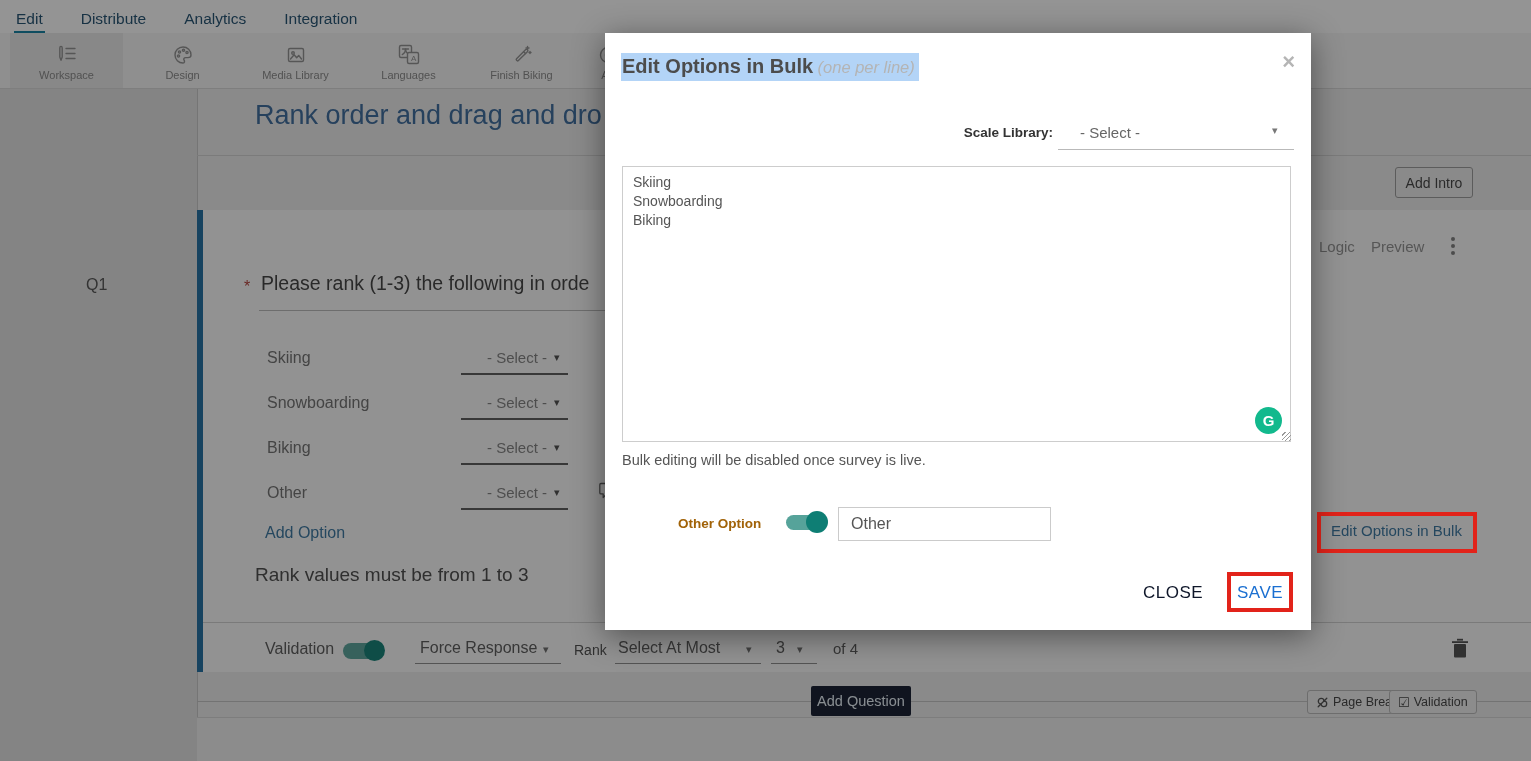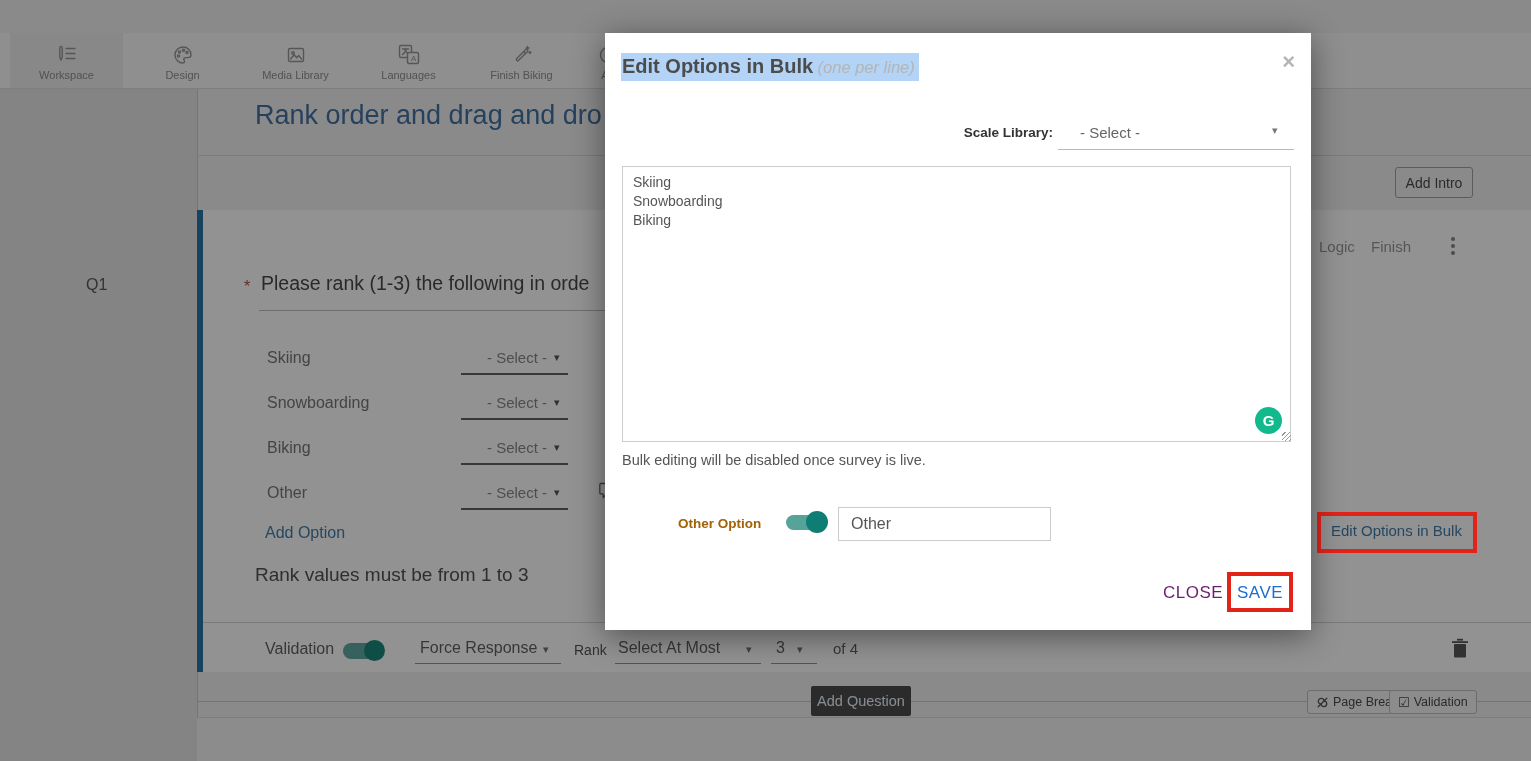--- a/index.html
+++ b/index.html
@@ -48,21 +48,21 @@
   .val-bar{position:absolute;left:0;top:412px;width:1334px;height:50px;border-top:1px solid #cfcfcf;box-sizing:border-box;}
   .vtext{position:absolute;font-size:16px;color:#565656;white-space:nowrap;}
   .vsmall{position:absolute;font-size:14px;color:#4a4a4a;white-space:nowrap;}
   .vline{position:absolute;top:40px;border-bottom:1px solid #8a8a8a;}
   .vcaret{position:absolute;top:20px;font-size:11px;color:#6a6a6a;font-family:"DejaVu Sans",sans-serif;}
   .toggle{position:relative;border-radius:9px;cursor:pointer;}
   .toggle .knob{position:absolute;border-radius:50%;}
   .bulk-link{position:absolute;left:1128px;top:312px;font-size:15px;color:#36749f;cursor:pointer;white-space:nowrap;}
   .trash{position:absolute;left:1248px;top:15px;cursor:pointer;}
   .footer-line{position:absolute;left:197px;top:701px;width:1334px;border-top:1px solid #c4c4c4;}
-  .add-q{position:absolute;left:811px;top:686px;width:100px;height:30px;background:#404040;color:#e9f2fa;
+  .add-q{position:absolute;left:811px;top:686px;width:100px;height:30px;background:#0f172a;color:#e9f2fa;
     font-size:14.5px;display:flex;align-items:center;justify-content:center;border-radius:2px;cursor:pointer;z-index:3;}
   .mini-btn{position:absolute;top:690px;height:24px;padding:0 8px;background:#f0f0f0;border:1px solid #b9b9b9;
     border-radius:3px;font-size:12.5px;color:#3d3d3d;display:flex;align-items:center;gap:4px;cursor:pointer;z-index:3;box-sizing:border-box;}
   .bottom-strip{position:absolute;left:197px;top:717px;width:1334px;height:44px;background:#f1f1f1;border-top:1px solid #d5d5d5;}
   
   .overlay{position:absolute;left:0;top:0;width:1531px;height:761px;background:rgba(18,18,18,0.45);z-index:50;}
   .modal{position:absolute;left:605px;top:33px;width:706px;height:597px;background:#ffffff;z-index:100;
     box-shadow:0 6px 30px rgba(0,0,0,0.45);}
   .m-title-wrap{position:absolute;left:16px;top:20px;background:#b3d4f7;padding:2px 4px 3px 1px;white-space:nowrap;}
   .m-title{font-size:20px;font-weight:bold;color:#4c4c4c;}
@@ -86,20 +86,28 @@
     border:1px solid #cbcbcb;font-family:"Liberation Sans",sans-serif;font-size:16px;color:#555;
     padding-left:12px;outline:none;}
   .m-btn{position:absolute;top:550px;font-size:17px;letter-spacing:0.5px;cursor:pointer;}
   .red-box{position:absolute;border:4px solid #e2231a;box-sizing:border-box;z-index:120;pointer-events:none;}
 </style>
 </head>
 <body>
 
 <div class="screen">
 
+  <div class="topnav">
+    <div class="tabs">
+      <div class="nav-tab active">Edit</div>
+      <div class="nav-tab">Distribute</div>
+      <div class="nav-tab">Analytics</div>
+      <div class="nav-tab">Integration</div>
+    </div>
+  </div>
 
   <div class="toolbar">
     <div class="tb-item selected" style="left:10px">
       <span class="tb-icon">
         <svg width="26" height="24" viewBox="0 0 26 24">
           <path d="M7 3.5 c1.2 0 1.2 0 1.2 1.5 l0 9 -1.2 3.2 -1.2 -3.2 0 -9 c0 -1.5 0 -1.5 1.2 -1.5 z"></path>
           <line x1="12" y1="5.5" x2="21" y2="5.5"></line>
             <line x1="12" y1="10.5" x2="21" y2="10.5"></line>
             <line x1="12" y1="15.5" x2="21" y2="15.5"></line>
         </svg>
@@ -171,21 +179,21 @@
   <div class="sidebar"></div>
   <div class="q-num">Q1</div>
 
   <div class="title-row">
     <div class="survey-title">Rank order and drag and dro</div>
   </div>
   <div class="add-intro">Add Intro</div>
 
   <div class="qcard">
     <div class="card-act" style="left:1116px">Logic</div>
-    <div class="card-act" style="left:1168px">Finish</div>
+    <div class="card-act" style="left:1168px">Preview</div>
     <div class="dots">
         <i></i>
         <i></i>
         <i></i>
       </div>
 
     <div class="q-req">*</div>
     <div class="q-text">Please rank (1-3) the following in orde</div>
     <div class="q-underline"></div>
 
@@ -283,20 +291,20 @@
     <div class="ta-handle"></div>
 
     <div class="m-note">Bulk editing will be disabled once survey is live.</div>
 
     <div class="m-other-label">Other Option</div>
     <div class="toggle" style="position:absolute;left:181px;top:482px;width:40px;height:15px;background:#56a39a">
       <span class="knob" style="width:22px;height:22px;background:#0e7e74;right:-2px;top:-4px"></span>
     </div>
     <input class="m-other-input" type="text" value="Other" style="">
 
-    <div class="m-btn" style="left:558px;color:#701a75">CLOSE</div>
+    <div class="m-btn" style="left:538px;color:#0f172a">CLOSE</div>
     <div class="m-btn" style="left:632px;color:#1a6fd1;font-weight:500">SAVE</div>
     <div class="red-box" style="left:622px;top:539px;width:66px;height:40px"></div>
   </div>
 
   <div class="red-box" style="left:1317px;top:512px;width:160px;height:41px;z-index:60"></div>
 
 </div>
 
 </body></html>

